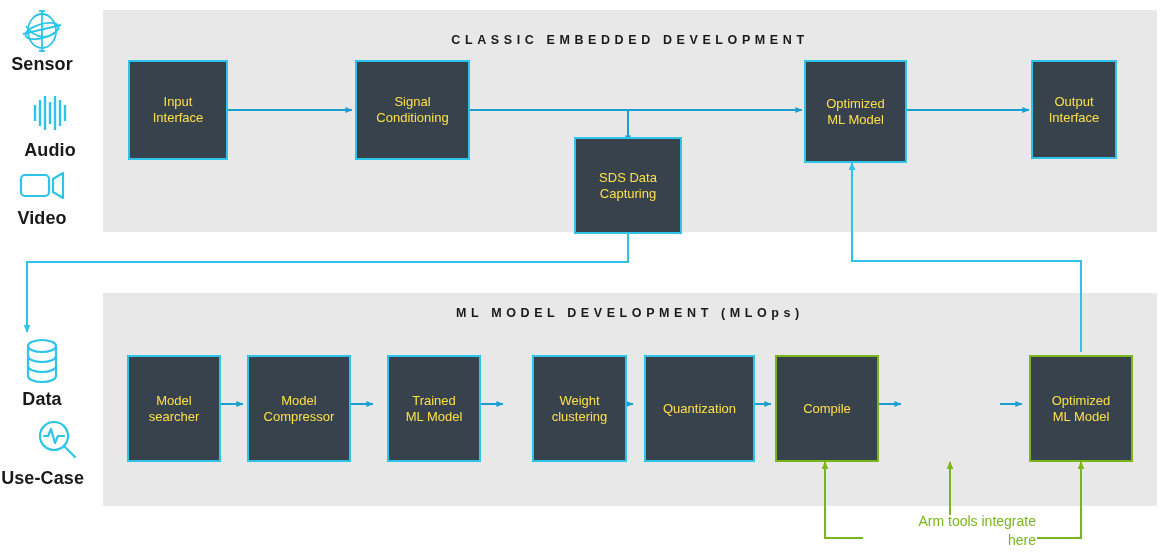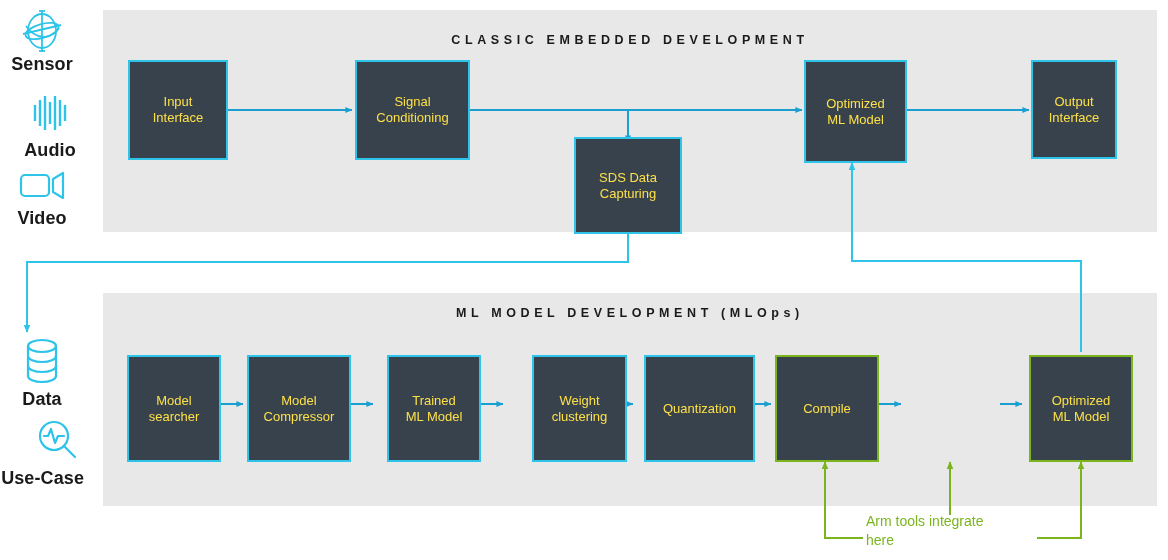--- a/index.html
+++ b/index.html
@@ -81,21 +81,21 @@
   .node .ntext {
     display: block;
     white-space: pre-line;
   }
   
   .annot {
     position: absolute;
     color: #7ab51d;
     font-size: 14px;
     line-height: 19px;
-    text-align: left;
+    text-align: right;
     white-space: pre-line;
   }
 </style>
 </head>
 <body>
 
 <div id="canvas">
 
   <div class="panel" style="left:103px; top:10px; width:1054px; height:222px;">
     <div class="panel-title" style="top:23px;">CLASSIC EMBEDDED DEVELOPMENT</div>

